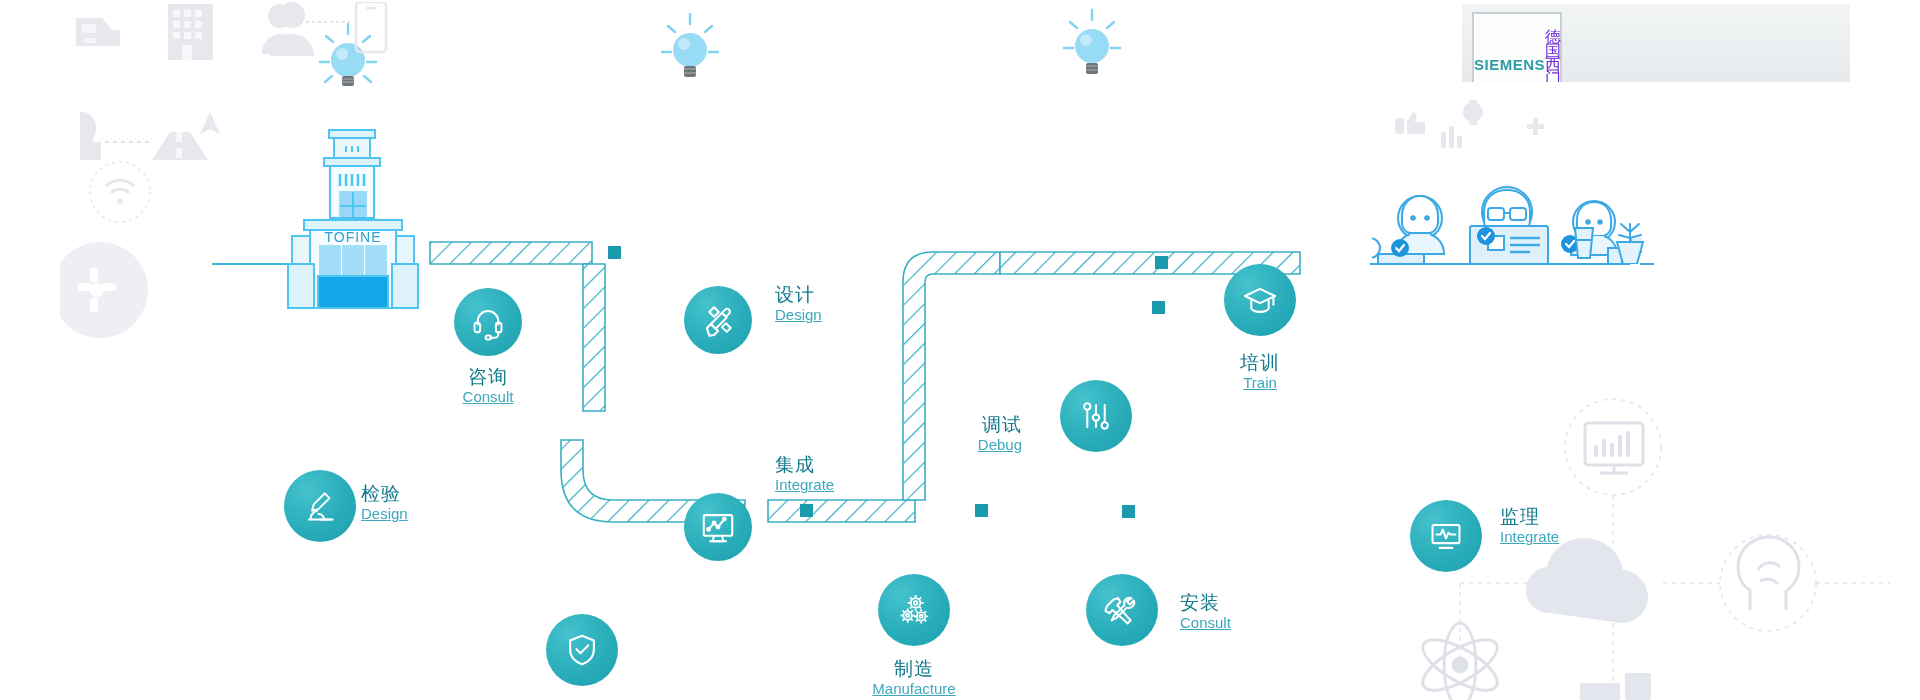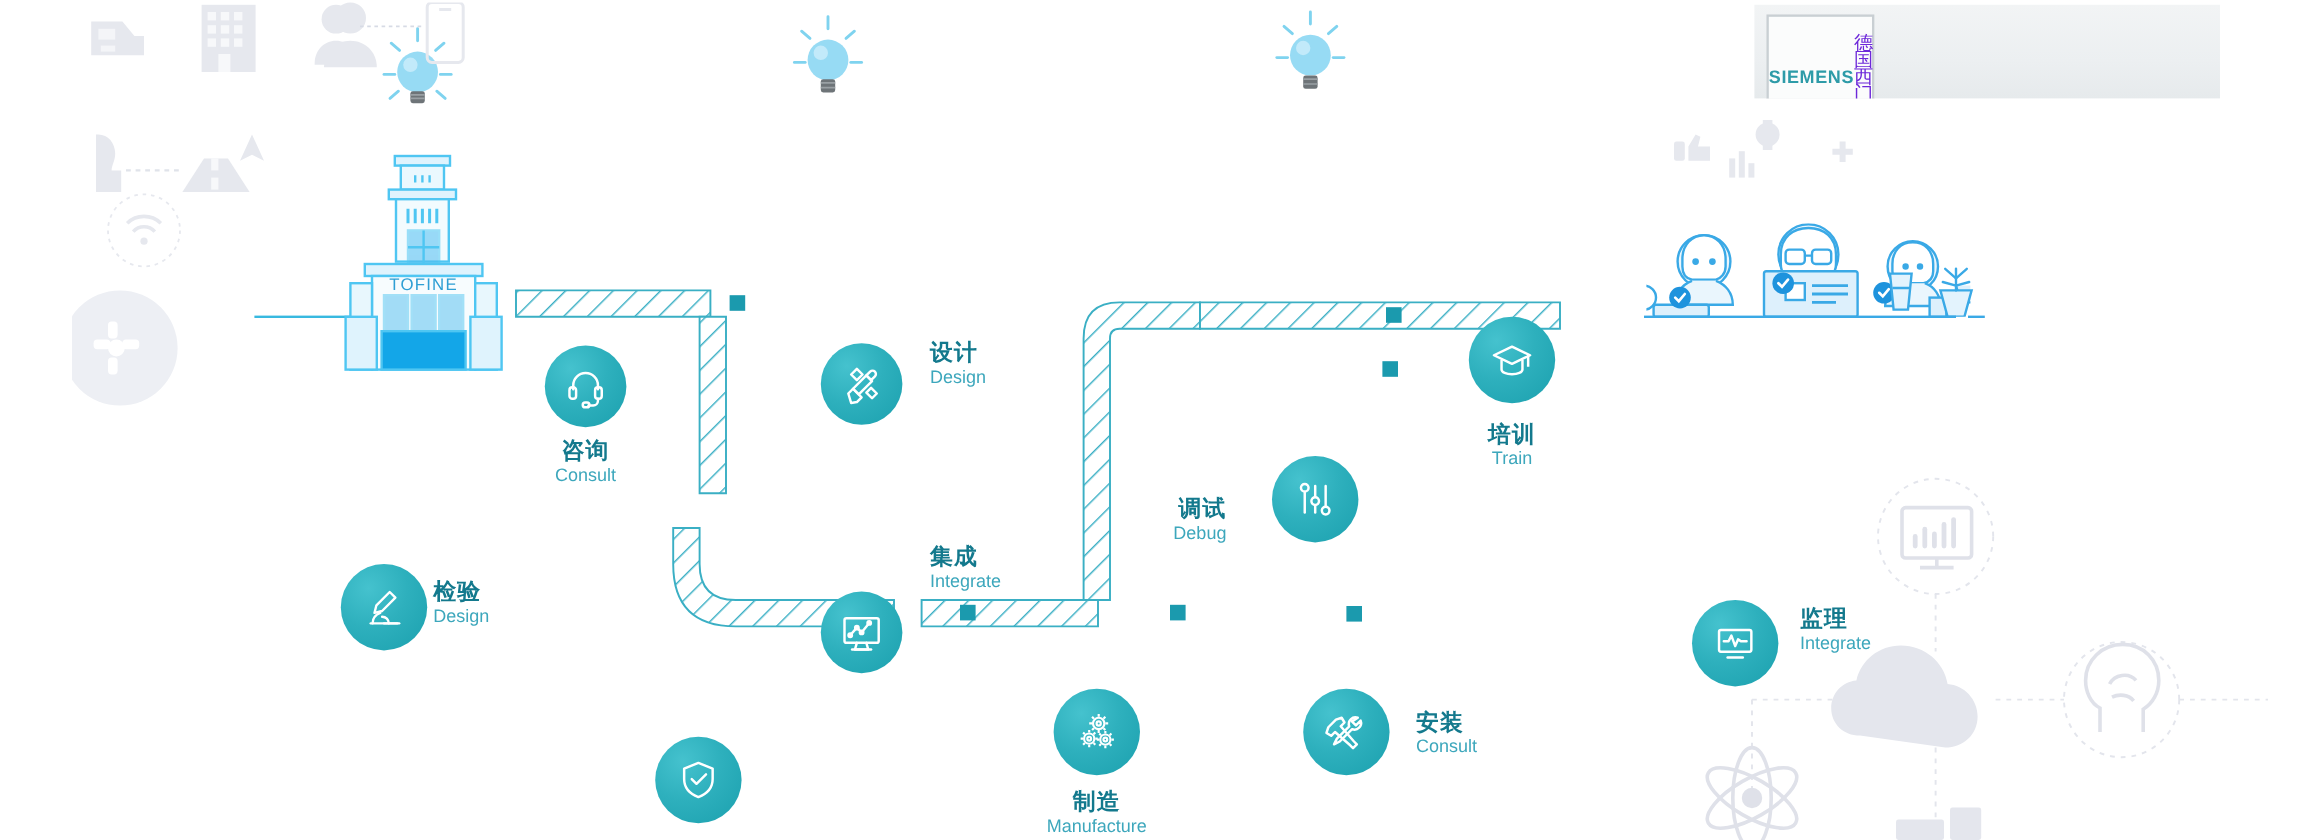--- a/index.html
+++ b/index.html
@@ -49,22 +49,22 @@
     clip-path:polygon(12px 0,190px 0,178px 22px,0 22px);padding-left:10px;}
 
   
   .node{position:absolute;width:68px;height:68px;border-radius:50%;
     background:radial-gradient(circle at 32% 28%,#45c2ce 0%,#2eb0bd 45%,#1ba0ae 100%);
     display:flex;align-items:center;justify-content:center;z-index:6;
     box-shadow:0 0 0 0 rgba(0,0,0,0);}
   .node svg{width:38px;height:38px;display:block;}
   .node.big{width:72px;height:72px;}
   .lbl{position:absolute;z-index:7;line-height:1.12;white-space:nowrap;}
-  .lbl .cn{font-size:19px;font-weight:bold;color:#13798d;letter-spacing:1px;}
-  .lbl .en{font-size:15px;color:#3da7bc;margin-top:2px;}
+  .lbl .cn{font-size:19px;font-weight:normal;color:#13798d;letter-spacing:1px;}
+  .lbl .en{font-size:15px;color:#3da7bc;margin-top:2px;text-decoration:underline;}
   .lbl.center{text-align:center;}
   .lbl.right{text-align:right;}
 
   
   #track{position:absolute;left:0;top:0;z-index:3;}
   .chip{position:absolute;width:13px;height:13px;background:#1b9aae;z-index:5;}
 
   .tofine{position:absolute;z-index:4;}
   .baseline{position:absolute;height:2px;background:#38b9e0;z-index:2;}
 </style>

